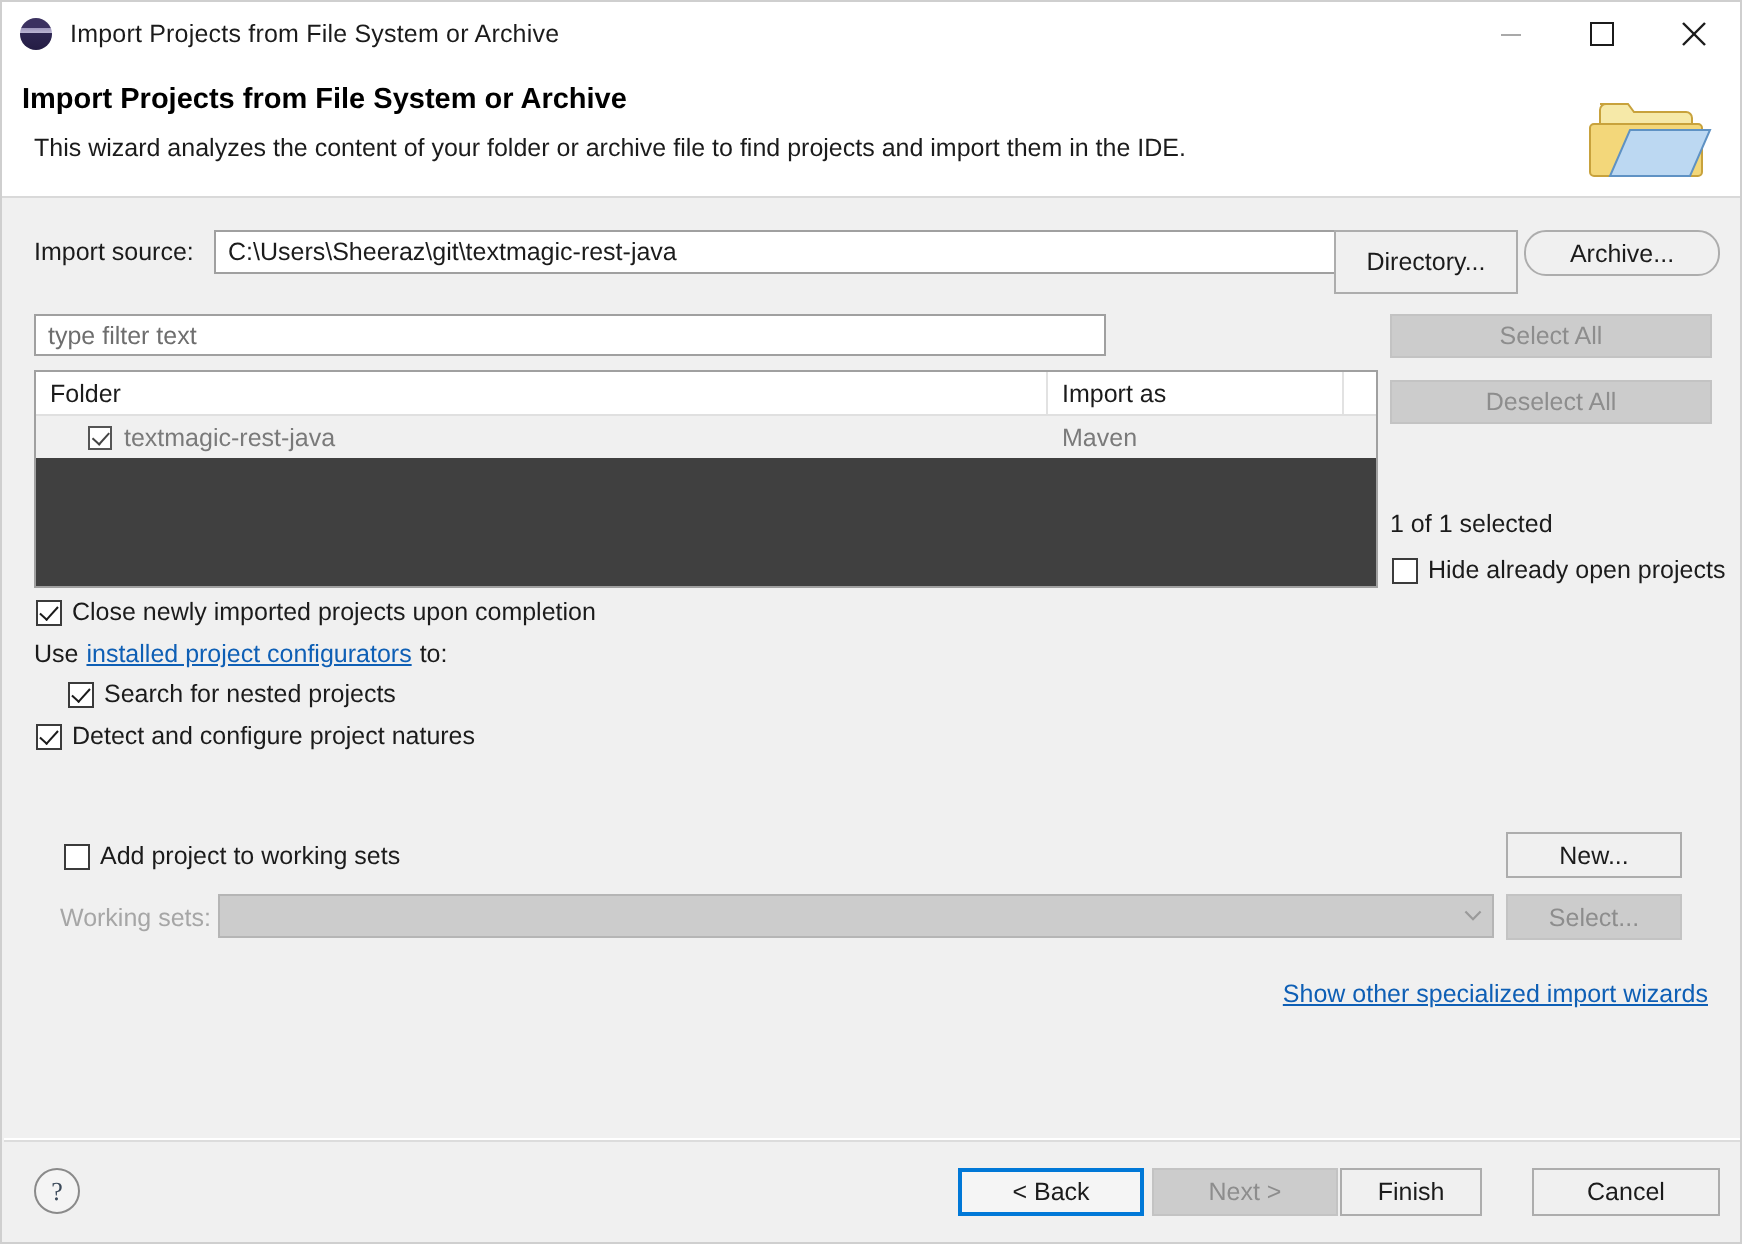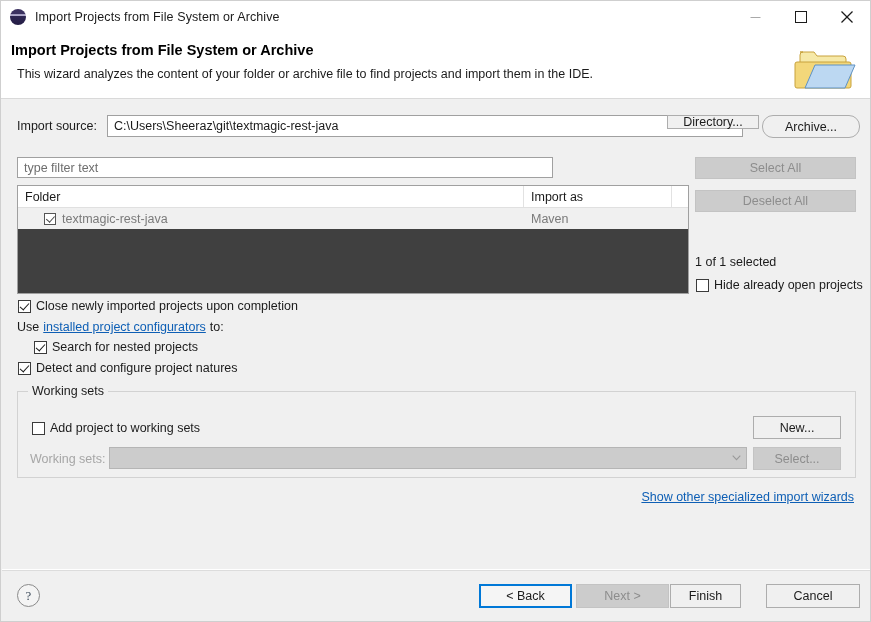--- a/index.html
+++ b/index.html
@@ -338,21 +338,21 @@
 
   <div class="combo" style="left:106px;top:114px;width:636px;height:22px;position:absolute;">
     <div class="combo-text">C:\Users\Sheeraz\git\textmagic-rest-java</div>
     <div class="combo-arrow">
       <svg width="9" height="6" viewBox="0 0 9 6">
           <path d="M0.7 0.7 L4.5 4.6 L8.3 0.7" fill="none" stroke="#4a4a4a" stroke-width="1.1"></path>
         </svg>
     </div>
   </div>
 
-  <div class="btn" style="position:absolute;left:666px;top:114px;width:92px;height:14px;">Directory...</div>
+  <div class="btn" style="position:absolute;left:666px;top:114px;width:92px;height:32px;">Directory...</div>
   <div class="btn" style="position:absolute;left:761px;top:114px;width:98px;height:23px;border-radius:11px;">Archive...</div>
 
   <div class="textfield placeholder" style="position:absolute;left:16px;top:156px;width:536px;height:21px;">type filter text</div>
 
   <div class="table" style="left:16px;top:184px;width:672px;height:109px;">
     <div class="table-header">
       <div class="th" style="width:506px;">Folder</div>
       <div class="th" style="width:148px;">Import as</div>
       <div class="th" style="width:16px;border-right:none;"></div>
     </div>
@@ -391,23 +391,20 @@
   <div class="check" style="left:33px;top:339px;">
     <span class="box checked"></span>
     <span class="lbl">Search for nested projects</span>
   </div>
 
   <div class="check" style="left:17px;top:360px;">
     <span class="box checked"></span>
     <span class="lbl">Detect and configure project natures</span>
   </div>
 
-  <div class="group" style="left:16px;top:390px;width:839px;height:87px;">
-    <span class="group-title">Working sets</span>
-  </div>
 
   <div class="check" style="left:31px;top:420px;">
     <span class="box"></span>
     <span class="lbl">Add project to working sets</span>
   </div>
 
   <div class="lbl disabled" style="position:absolute;left:29px;top:451px;">Working sets:</div>
 
   <div class="combo disabled" style="position:absolute;left:108px;top:446px;width:638px;height:22px;">
     <div class="combo-text"></div>

